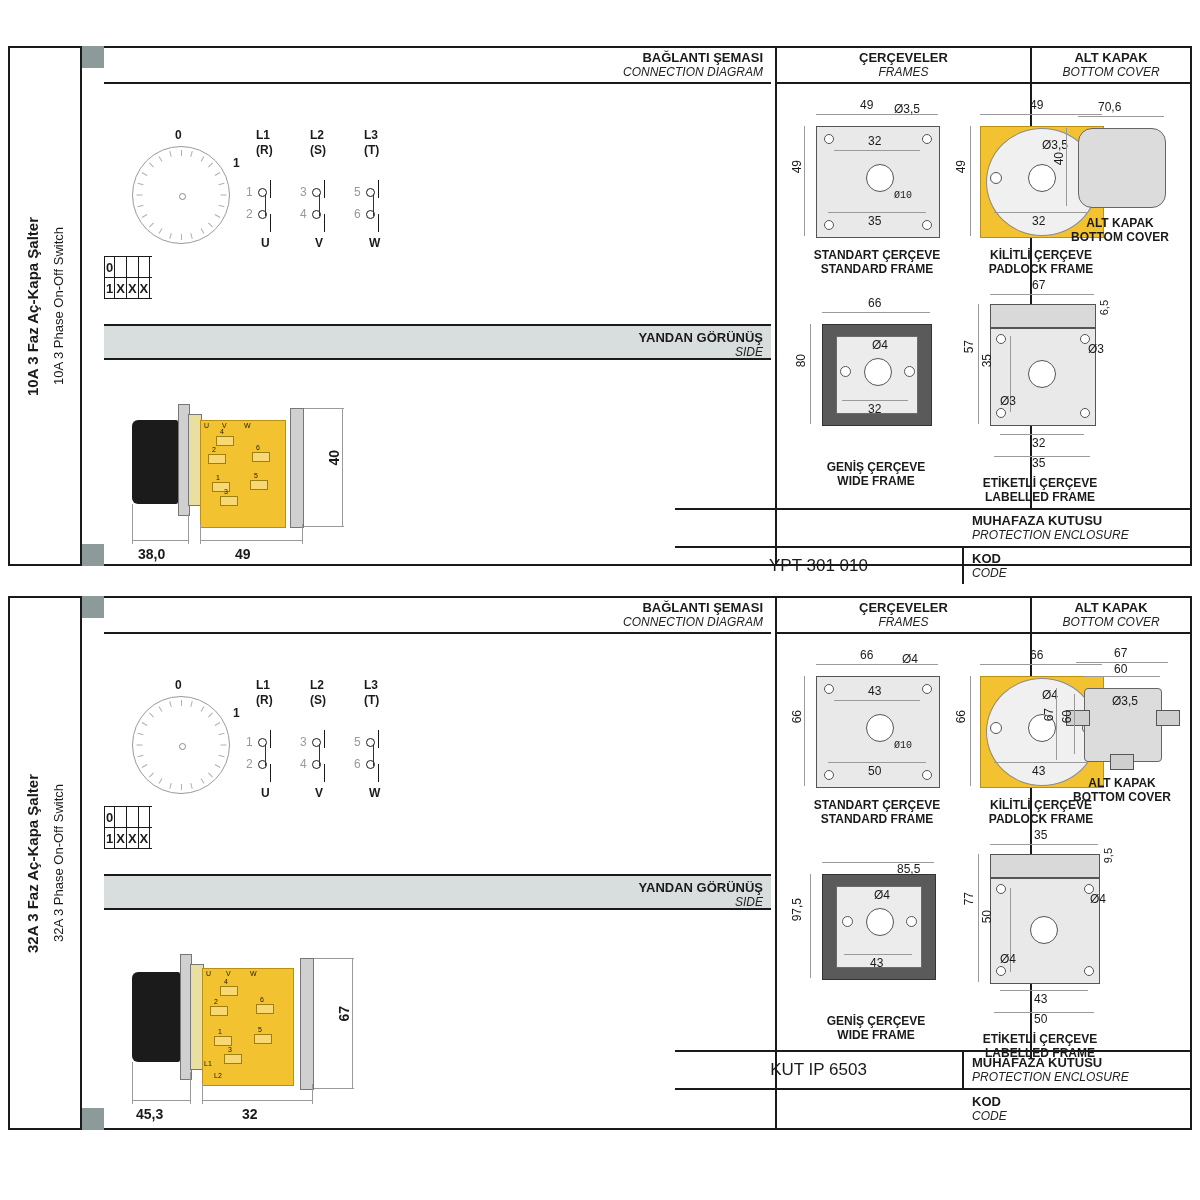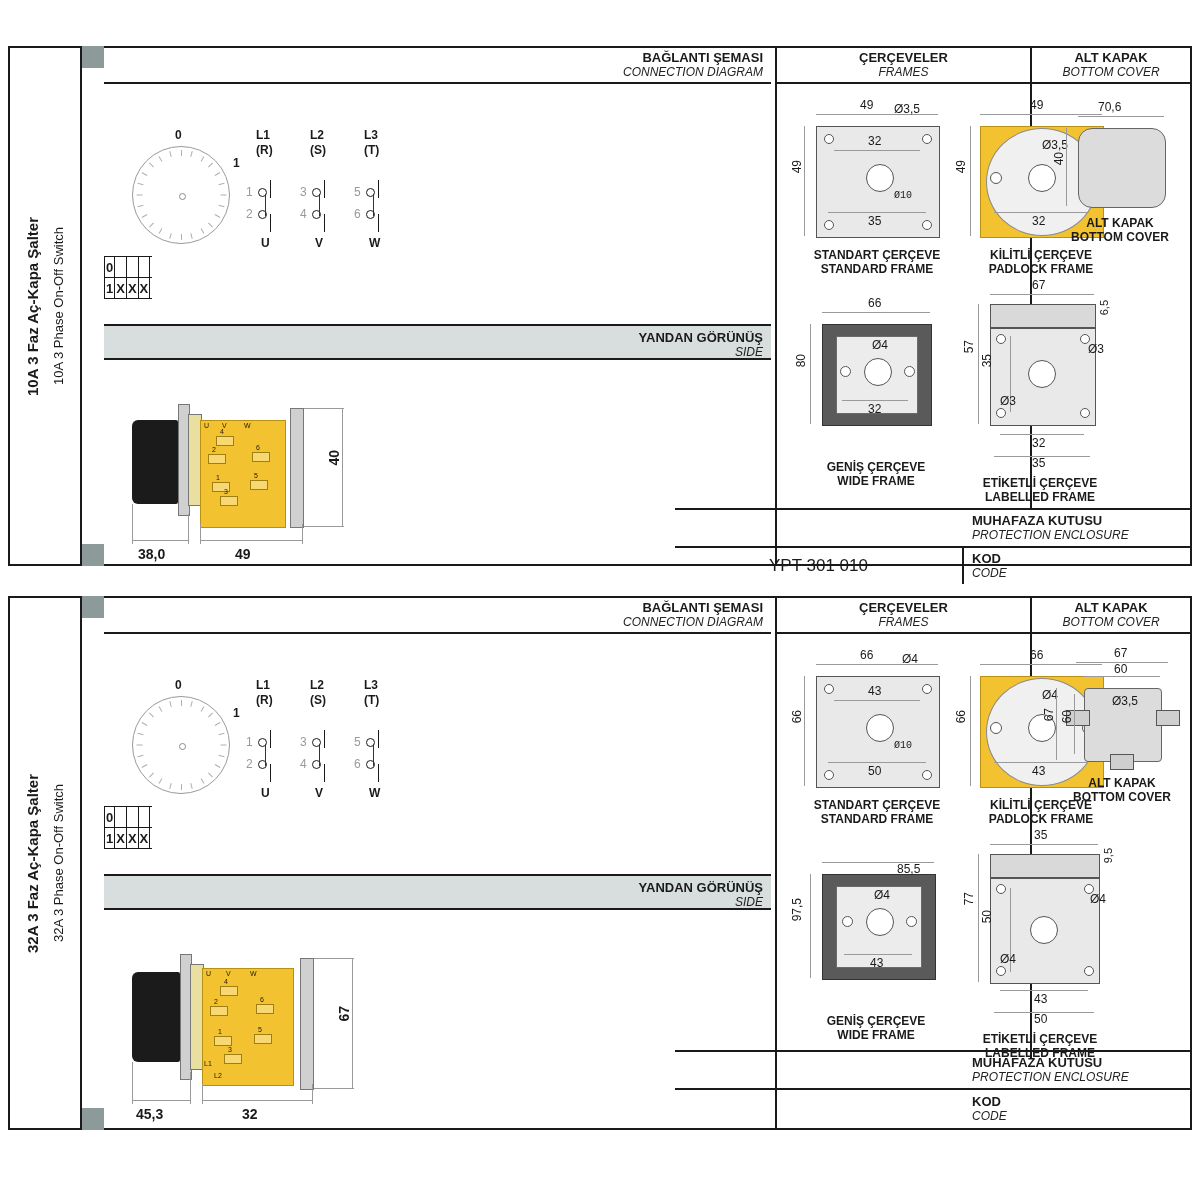--- a/index.html
+++ b/index.html
@@ -625,20 +625,21 @@
     <div class="dim vdim" style="left:2px;top:60px;">67</div>
     <div class="line vline grey" style="left:34px;top:46px;height:60px;"></div>
     <div class="dim vdim" style="left:20px;top:62px;">60</div>
     <div class="cap" style="left:2px;top:128px;">
       <div>ALT KAPAK</div>
       <div>BOTTOM COVER</div>
     </div>
   </div>
 
   <div class="foot" style="left:665px;top:452px;height:38px;">
+    <div class="left">KUT IP 6503</div>
     <div class="right">
       <div class="t-bold">MUHAFAZA KUTUSU</div>
       <div class="t-ital">PROTECTION ENCLOSURE</div>
     </div>
   </div>
   <div class="foot" style="left:665px;top:490px;height:40px;">
     <div class="right">
       <div class="t-bold">KOD</div>
       <div class="t-ital">CODE</div>
     </div>

